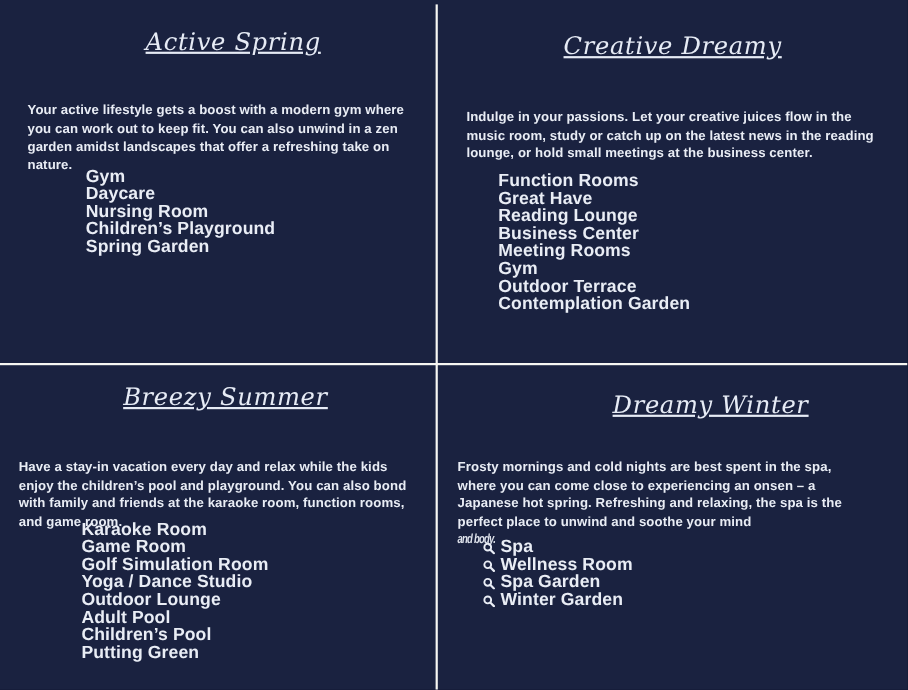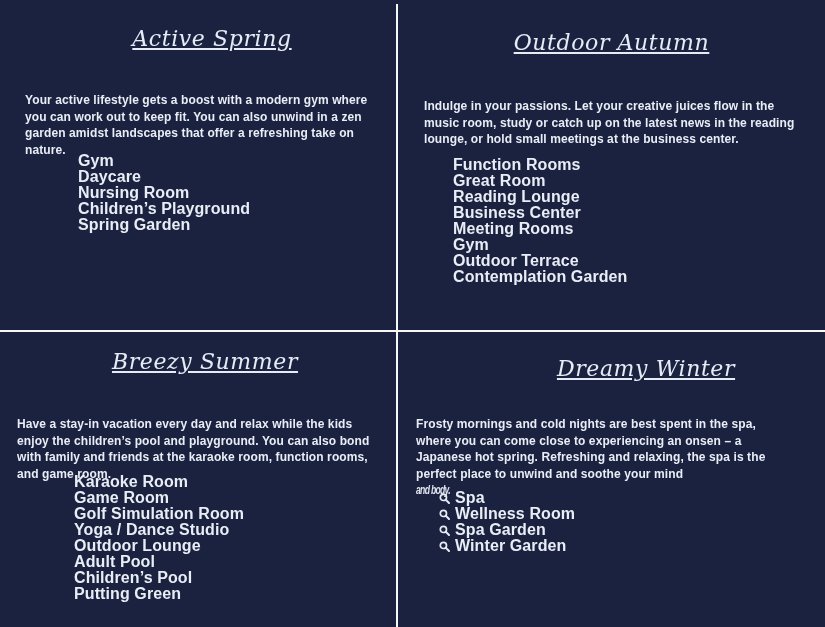--- a/index.html
+++ b/index.html
@@ -96,25 +96,25 @@
     <ul class="list">
       <li>Gym</li>
       <li>Daycare</li>
       <li>Nursing Room</li>
       <li>Children’s Playground</li>
       <li>Spring Garden</li>
     </ul>
   </div>
 
   <div class="quad" id="q2">
-    <h1 class="title">Outdoor Autumn</h1>
+    <h1 class="title">Creative Dreamy</h1>
     <p class="para">Indulge in your passions. Let your creative juices flow in the music room, study or catch up on the latest news in the reading lounge, or hold small meetings at the business center.</p>
     <ul class="list">
       <li>Function Rooms</li>
-      <li>Great Room</li>
+      <li>Great Have</li>
       <li>Reading Lounge</li>
       <li>Business Center</li>
       <li>Meeting Rooms</li>
       <li>Gym</li>
       <li>Outdoor Terrace</li>
       <li>Contemplation Garden</li>
     </ul>
   </div>
 
   <div class="quad" id="q3">

